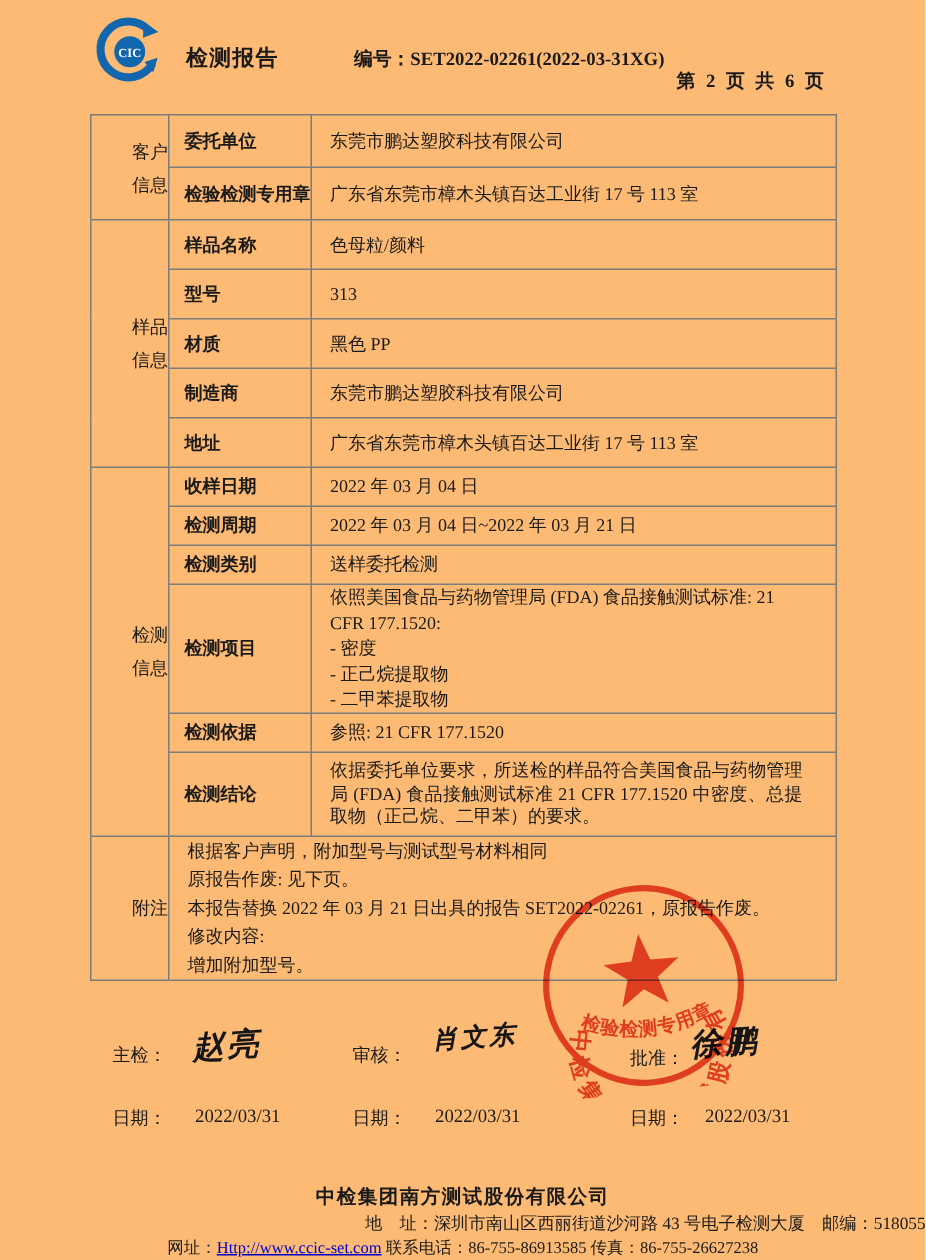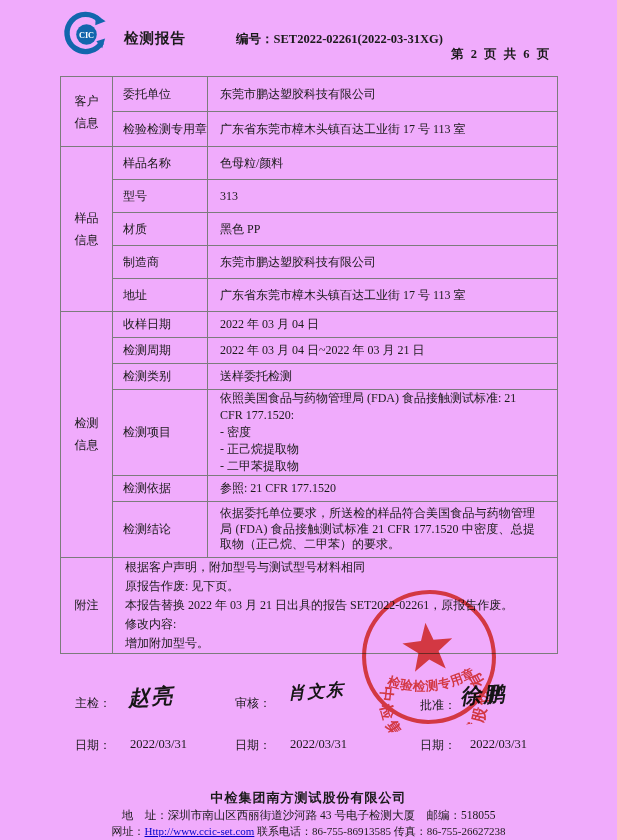--- a/index.html
+++ b/index.html
@@ -1,53 +1,53 @@
 <!DOCTYPE html>
 <html><head>
 <meta charset="utf-8">
 <style>
   * { margin:0; padding:0; box-sizing:border-box; }
   html,body { width:617px; height:840px; background:#fff;
     font-family:"Liberation Serif","DejaVu Serif",serif; color:#1a1a1a; }
-  .page { position:relative; width:617px; height:840px; background:#f0abfc; overflow:hidden; }
+  .page { position:relative; width:617px; height:840px; background:#fdba74; overflow:hidden; }
 
   
   .logo { position:absolute; left:63px; top:11px; width:47px; height:47px; }
   .hdr-title { position:absolute; left:124px; top:29px; font-size:14.5px; font-weight:bold; letter-spacing:1px; }
   .hdr-no { position:absolute; left:236px; top:31px; font-size:12.5px; font-weight:bold; }
   .hdr-page { position:absolute; left:451px; top:31px; font-size:12.5px; font-weight:bold; letter-spacing:2px;margin-top:15px; }
 
   
   table.rpt { position:absolute; left:60px; top:76px; width:497px;
     border-collapse:collapse; table-layout:fixed; }
   table.rpt td { border:1px solid #7c7c7c; font-size:12px; vertical-align:middle;
     overflow:hidden; }
-  td.sec { text-align:center; white-space:pre-line; line-height:22px;margin-left:48px; }
-  td.fld { padding-left:10px; }
+  td.sec { text-align:right; white-space:pre-line; line-height:22px;margin-left:48px; }
+  td.fld { padding-left:10px;font-weight:bold; }
   td.val { padding-left:12px; padding-right:22px; }
   tr.h35 { height:35px; } tr.h33 { height:33px; } tr.h26 { height:26px; }
   tr.h84 { height:84px; } tr.h46 { height:46px; } tr.h95 { height:95px; }
   .lines div { line-height:17px; }
   .wrapval { line-height:15.5px; text-align:justify; padding-top:4px; padding-bottom:4px;margin-top:12px; }
   .notes div { line-height:19px; }
 
   
   .siglabel { position:absolute; font-size:12px; }
   .sig { position:absolute; font-size:21px; font-weight:bold; font-style:italic;
     color:#161616; transform:rotate(-4deg); letter-spacing:2px; white-space:nowrap; }
   .dval { position:absolute; font-size:12.5px; }
 
   
   .stamp { position:absolute; left:358px; top:586px; width:142px; height:142px;
     transform:rotate(-6deg); opacity:.88; mix-blend-mode:multiply; pointer-events:none; }
 
   
   .ft { position:absolute; left:0; width:617px; text-align:center; }
   .ft-co { top:789px; font-size:13px; font-weight:bold; letter-spacing:1px; }
-  .ft-l2 { top:808px; font-size:11.5px; }
+  .ft-l2 { top:808px; font-size:11.5px;text-align:right; }
   .ft-l3 { top:824px; font-size:11px; }
   a.weblink { color:#0000cc; text-decoration:underline; cursor:pointer; }
 </style>
 </head>
 <body>
 
 <div class="page">
 
   <svg class="logo" viewBox="0 0 48 48">
     <path d="M 37,9.5 A 19,19 0 1 0 39.5,32" stroke="#1266ad" stroke-width="5.5" fill="none"></path>

